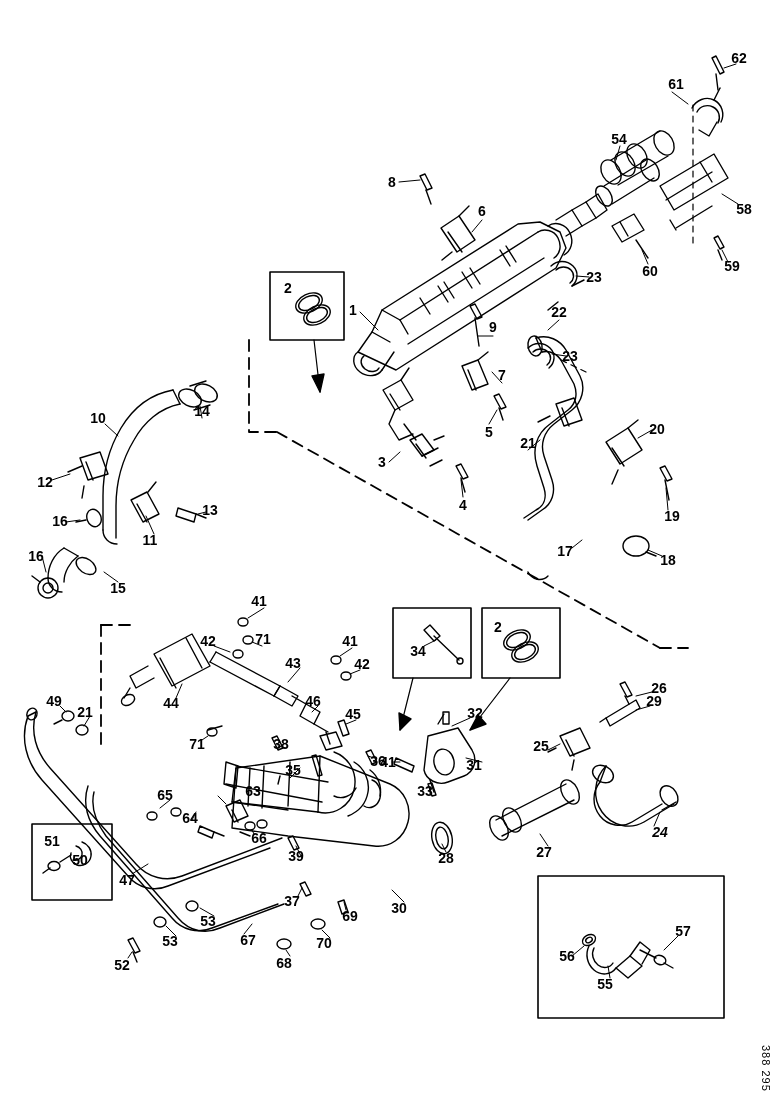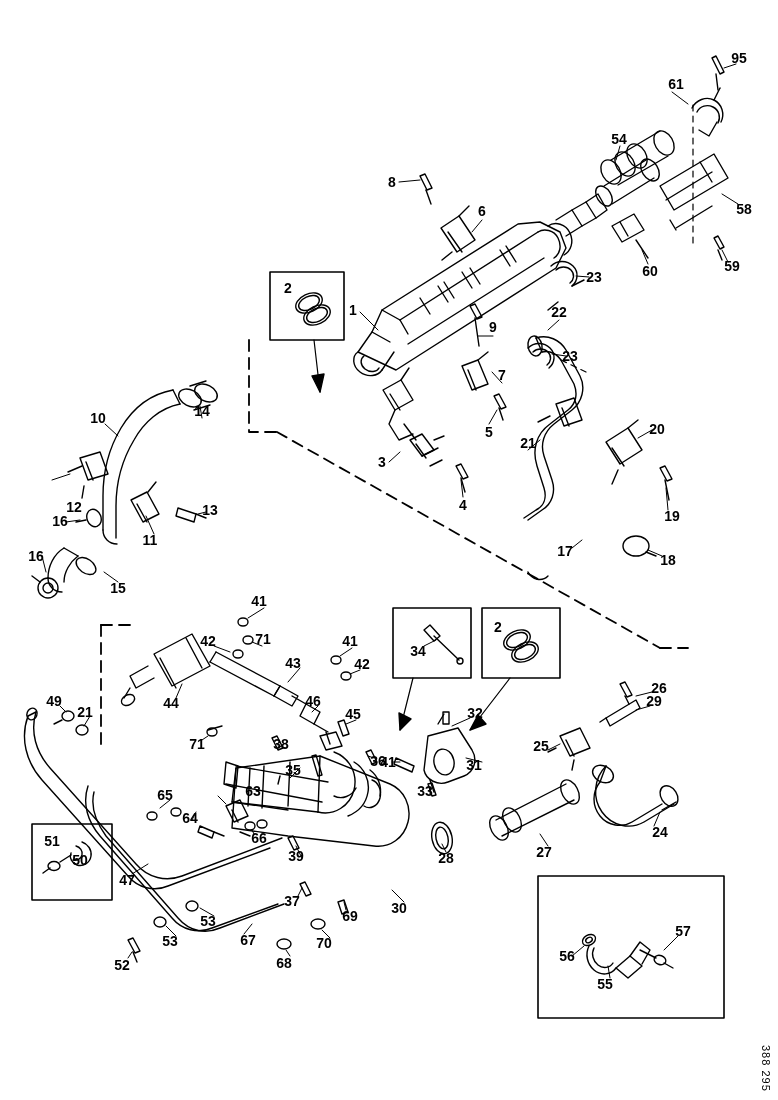--- a/index.html
+++ b/index.html
@@ -534,35 +534,35 @@
       <div class="callout" style="left: 498px; top: 627px;">2</div>
       <div class="callout" style="left: 382px; top: 462px;">3</div>
       <div class="callout" style="left: 463px; top: 505px;">4</div>
       <div class="callout" style="left: 489px; top: 432px;">5</div>
       <div class="callout" style="left: 482px; top: 211px;">6</div>
       <div class="callout" style="left: 502px; top: 375px;">7</div>
       <div class="callout" style="left: 392px; top: 182px;">8</div>
       <div class="callout" style="left: 493px; top: 327px;">9</div>
       <div class="callout" style="left: 98px; top: 418px;">10</div>
       <div class="callout" style="left: 150px; top: 540px;">11</div>
-      <div class="callout" style="left: 45px; top: 507px; margin-left: 29px;">12</div>
+      <div class="callout" style="left: 45px; top: 482px;">12</div>
       <div class="callout" style="left: 210px; top: 510px;">13</div>
       <div class="callout" style="left: 202px; top: 411px;">14</div>
       <div class="callout" style="left: 118px; top: 588px;">15</div>
       <div class="callout" style="left: 60px; top: 521px;">16</div>
       <div class="callout" style="left: 36px; top: 556px;">16</div>
       <div class="callout" style="left: 565px; top: 551px;">17</div>
       <div class="callout" style="left: 668px; top: 560px;">18</div>
       <div class="callout" style="left: 672px; top: 516px;">19</div>
       <div class="callout" style="left: 657px; top: 429px;">20</div>
       <div class="callout" style="left: 528px; top: 443px;">21</div>
       <div class="callout" style="left: 559px; top: 312px;">22</div>
       <div class="callout" style="left: 594px; top: 277px;">23</div>
       <div class="callout" style="left: 570px; top: 356px;">23</div>
-      <div class="callout" style="left: 660px; top: 832px;">24</div>
+      <div class="callout" style="left: 660px; top: 832px; font-style: italic;">24</div>
       <div class="callout" style="left: 541px; top: 746px;">25</div>
       <div class="callout" style="left: 659px; top: 688px;">26</div>
       <div class="callout" style="left: 544px; top: 852px;">27</div>
       <div class="callout" style="left: 446px; top: 858px;">28</div>
       <div class="callout" style="left: 654px; top: 701px;">29</div>
       <div class="callout" style="left: 399px; top: 908px; text-align: right;">30</div>
       <div class="callout" style="left: 474px; top: 765px;">31</div>
       <div class="callout" style="left: 475px; top: 713px;">32</div>
       <div class="callout" style="left: 425px; top: 791px;">33</div>
       <div class="callout" style="left: 418px; top: 651px;">34</div>
@@ -589,21 +589,21 @@
       <div class="callout" style="left: 170px; top: 941px;">53</div>
       <div class="callout" style="left: 208px; top: 921px;">53</div>
       <div class="callout" style="left: 619px; top: 139px;">54</div>
       <div class="callout" style="left: 605px; top: 984px;">55</div>
       <div class="callout" style="left: 567px; top: 956px;">56</div>
       <div class="callout" style="left: 683px; top: 931px;">57</div>
       <div class="callout" style="left: 744px; top: 209px;">58</div>
       <div class="callout" style="left: 732px; top: 266px;">59</div>
       <div class="callout" style="left: 650px; top: 271px;">60</div>
       <div class="callout" style="left: 676px; top: 84px;">61</div>
-      <div class="callout" style="left: 739px; top: 58px;">95</div>
+      <div class="callout" style="left: 739px; top: 58px;">62</div>
       <div class="callout" style="left: 213px; top: 791px; margin-left: 40px;">63</div>
       <div class="callout" style="left: 190px; top: 818px;">64</div>
       <div class="callout" style="left: 165px; top: 795px; text-align: center;">65</div>
       <div class="callout" style="left: 259px; top: 838px;">66</div>
       <div class="callout" style="left: 238px; top: 940px; margin-left: 10px;">67</div>
       <div class="callout" style="left: 284px; top: 963px;">68</div>
       <div class="callout" style="left: 350px; top: 916px;">69</div>
       <div class="callout" style="left: 324px; top: 943px;">70</div>
       <div class="callout" style="left: 263px; top: 639px;">71</div>
       <div class="callout" style="left: 197px; top: 744px;">71</div>

